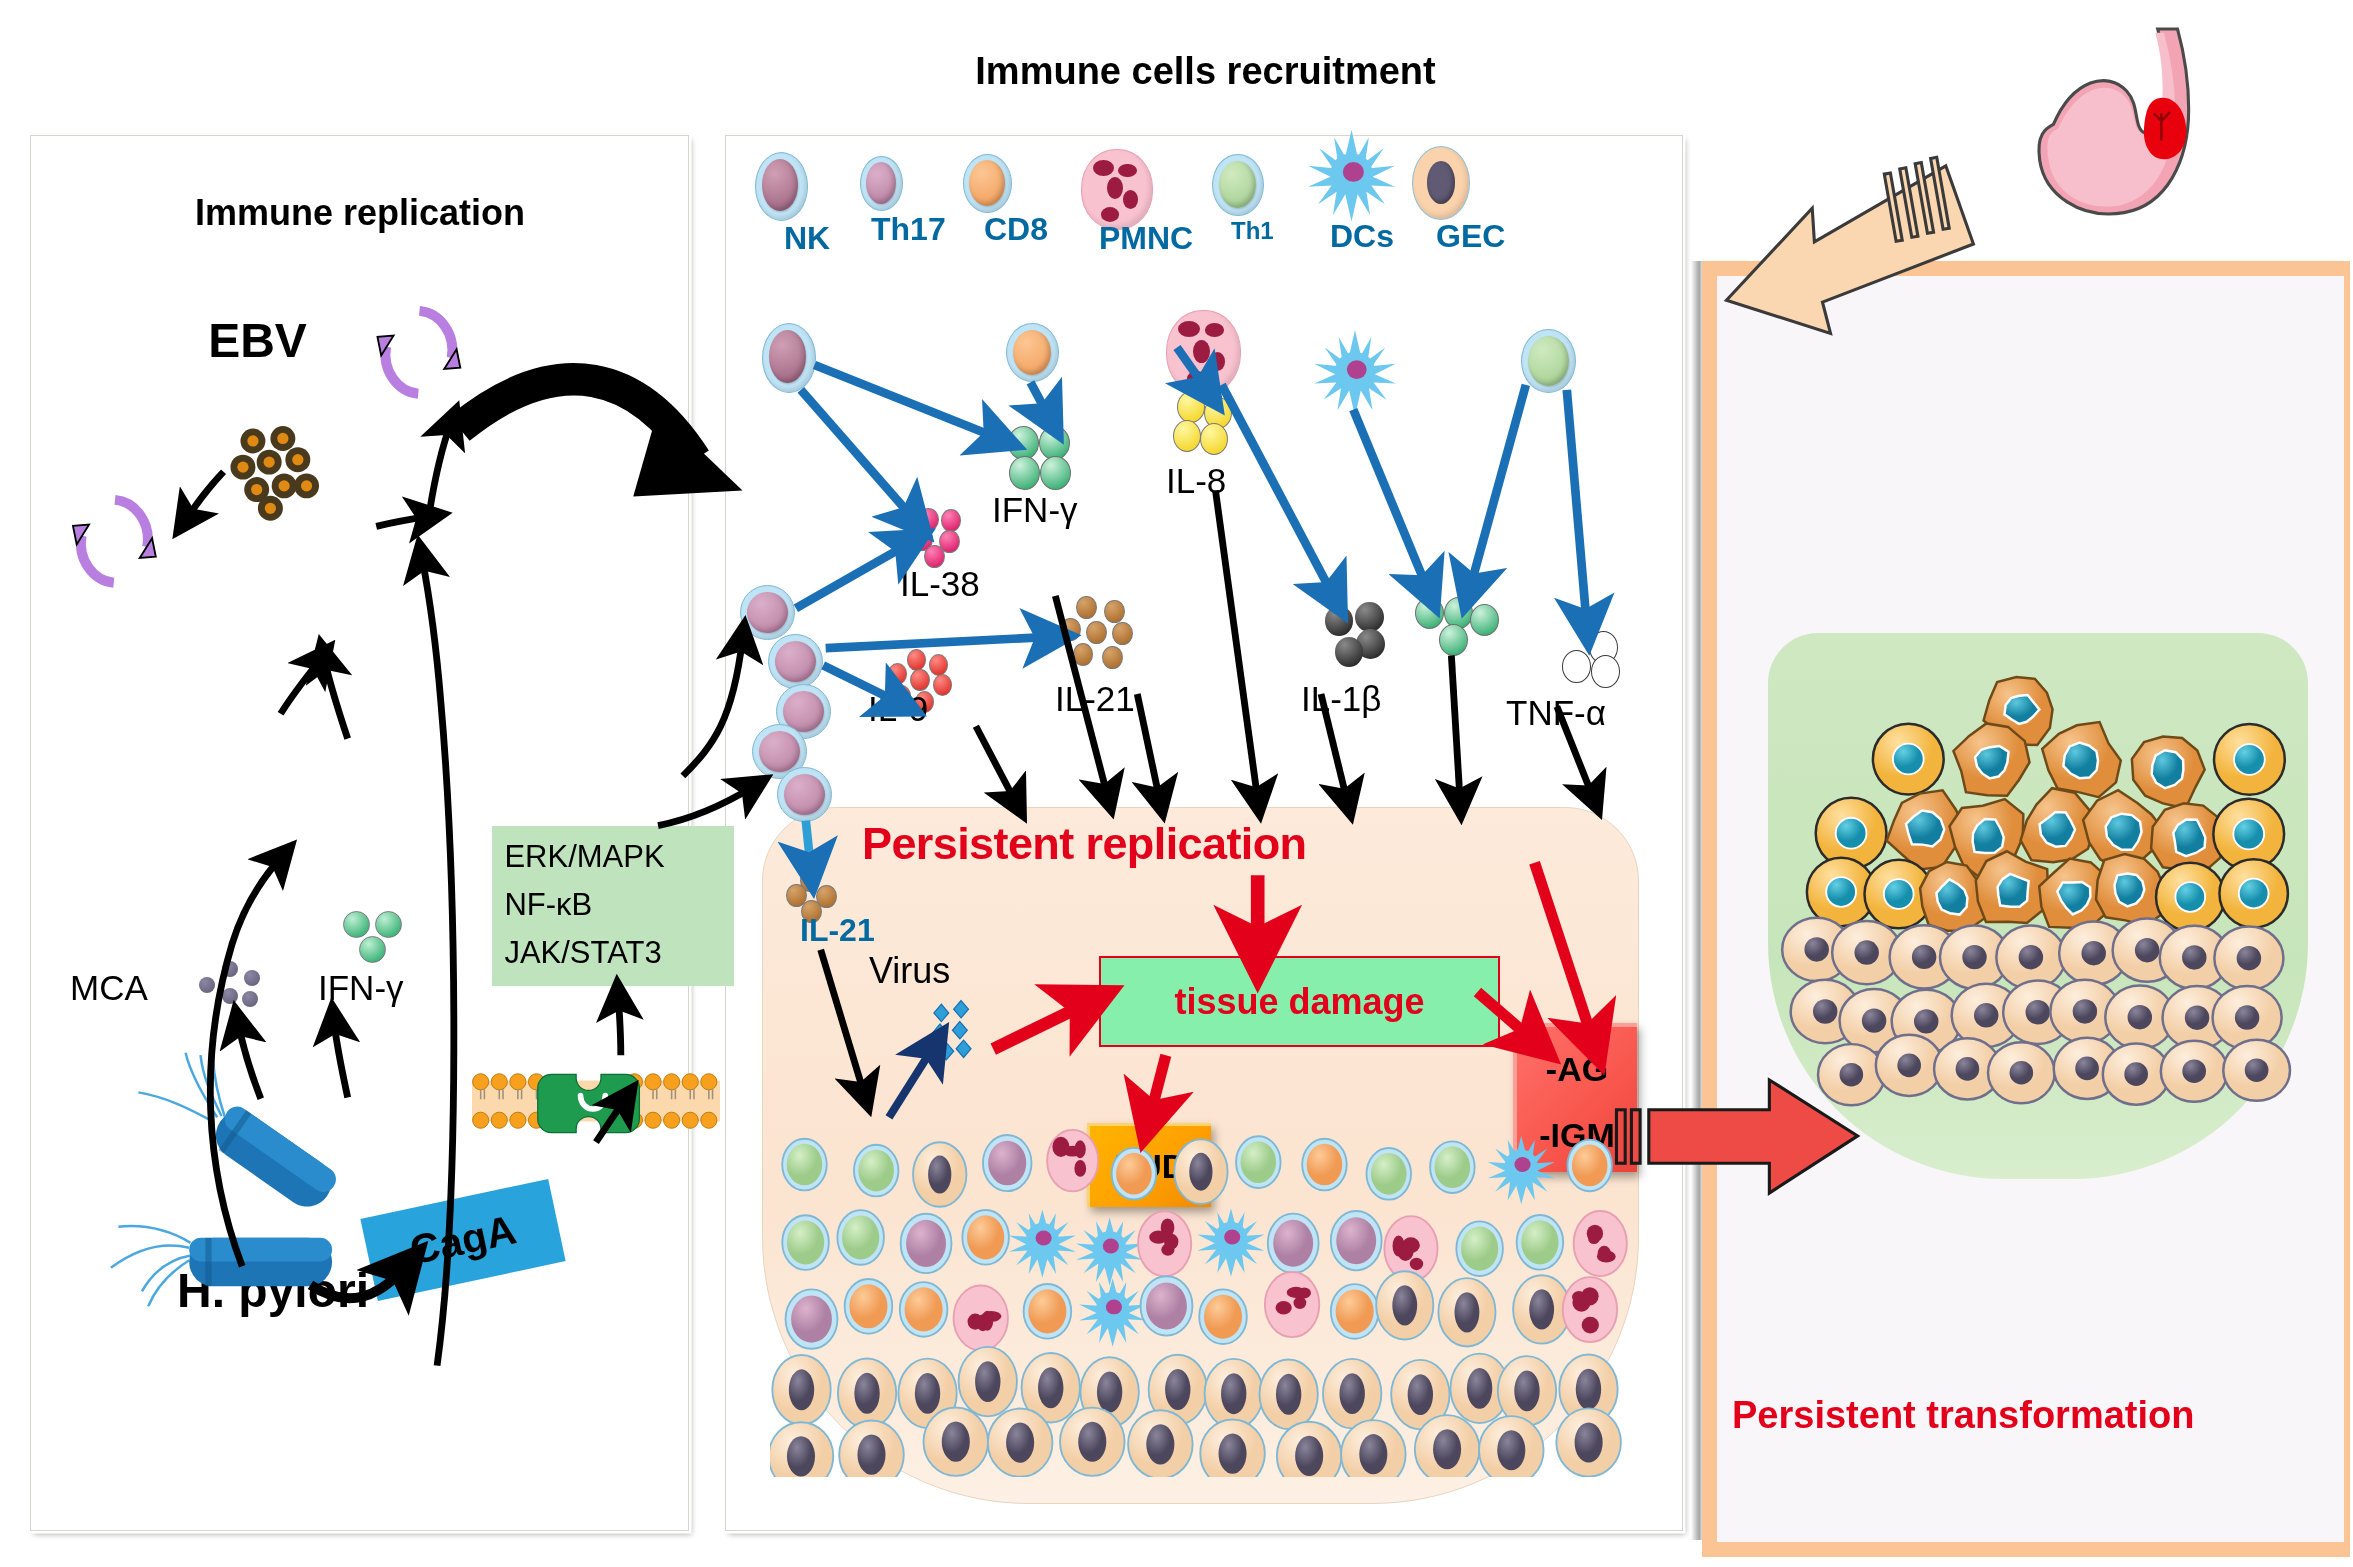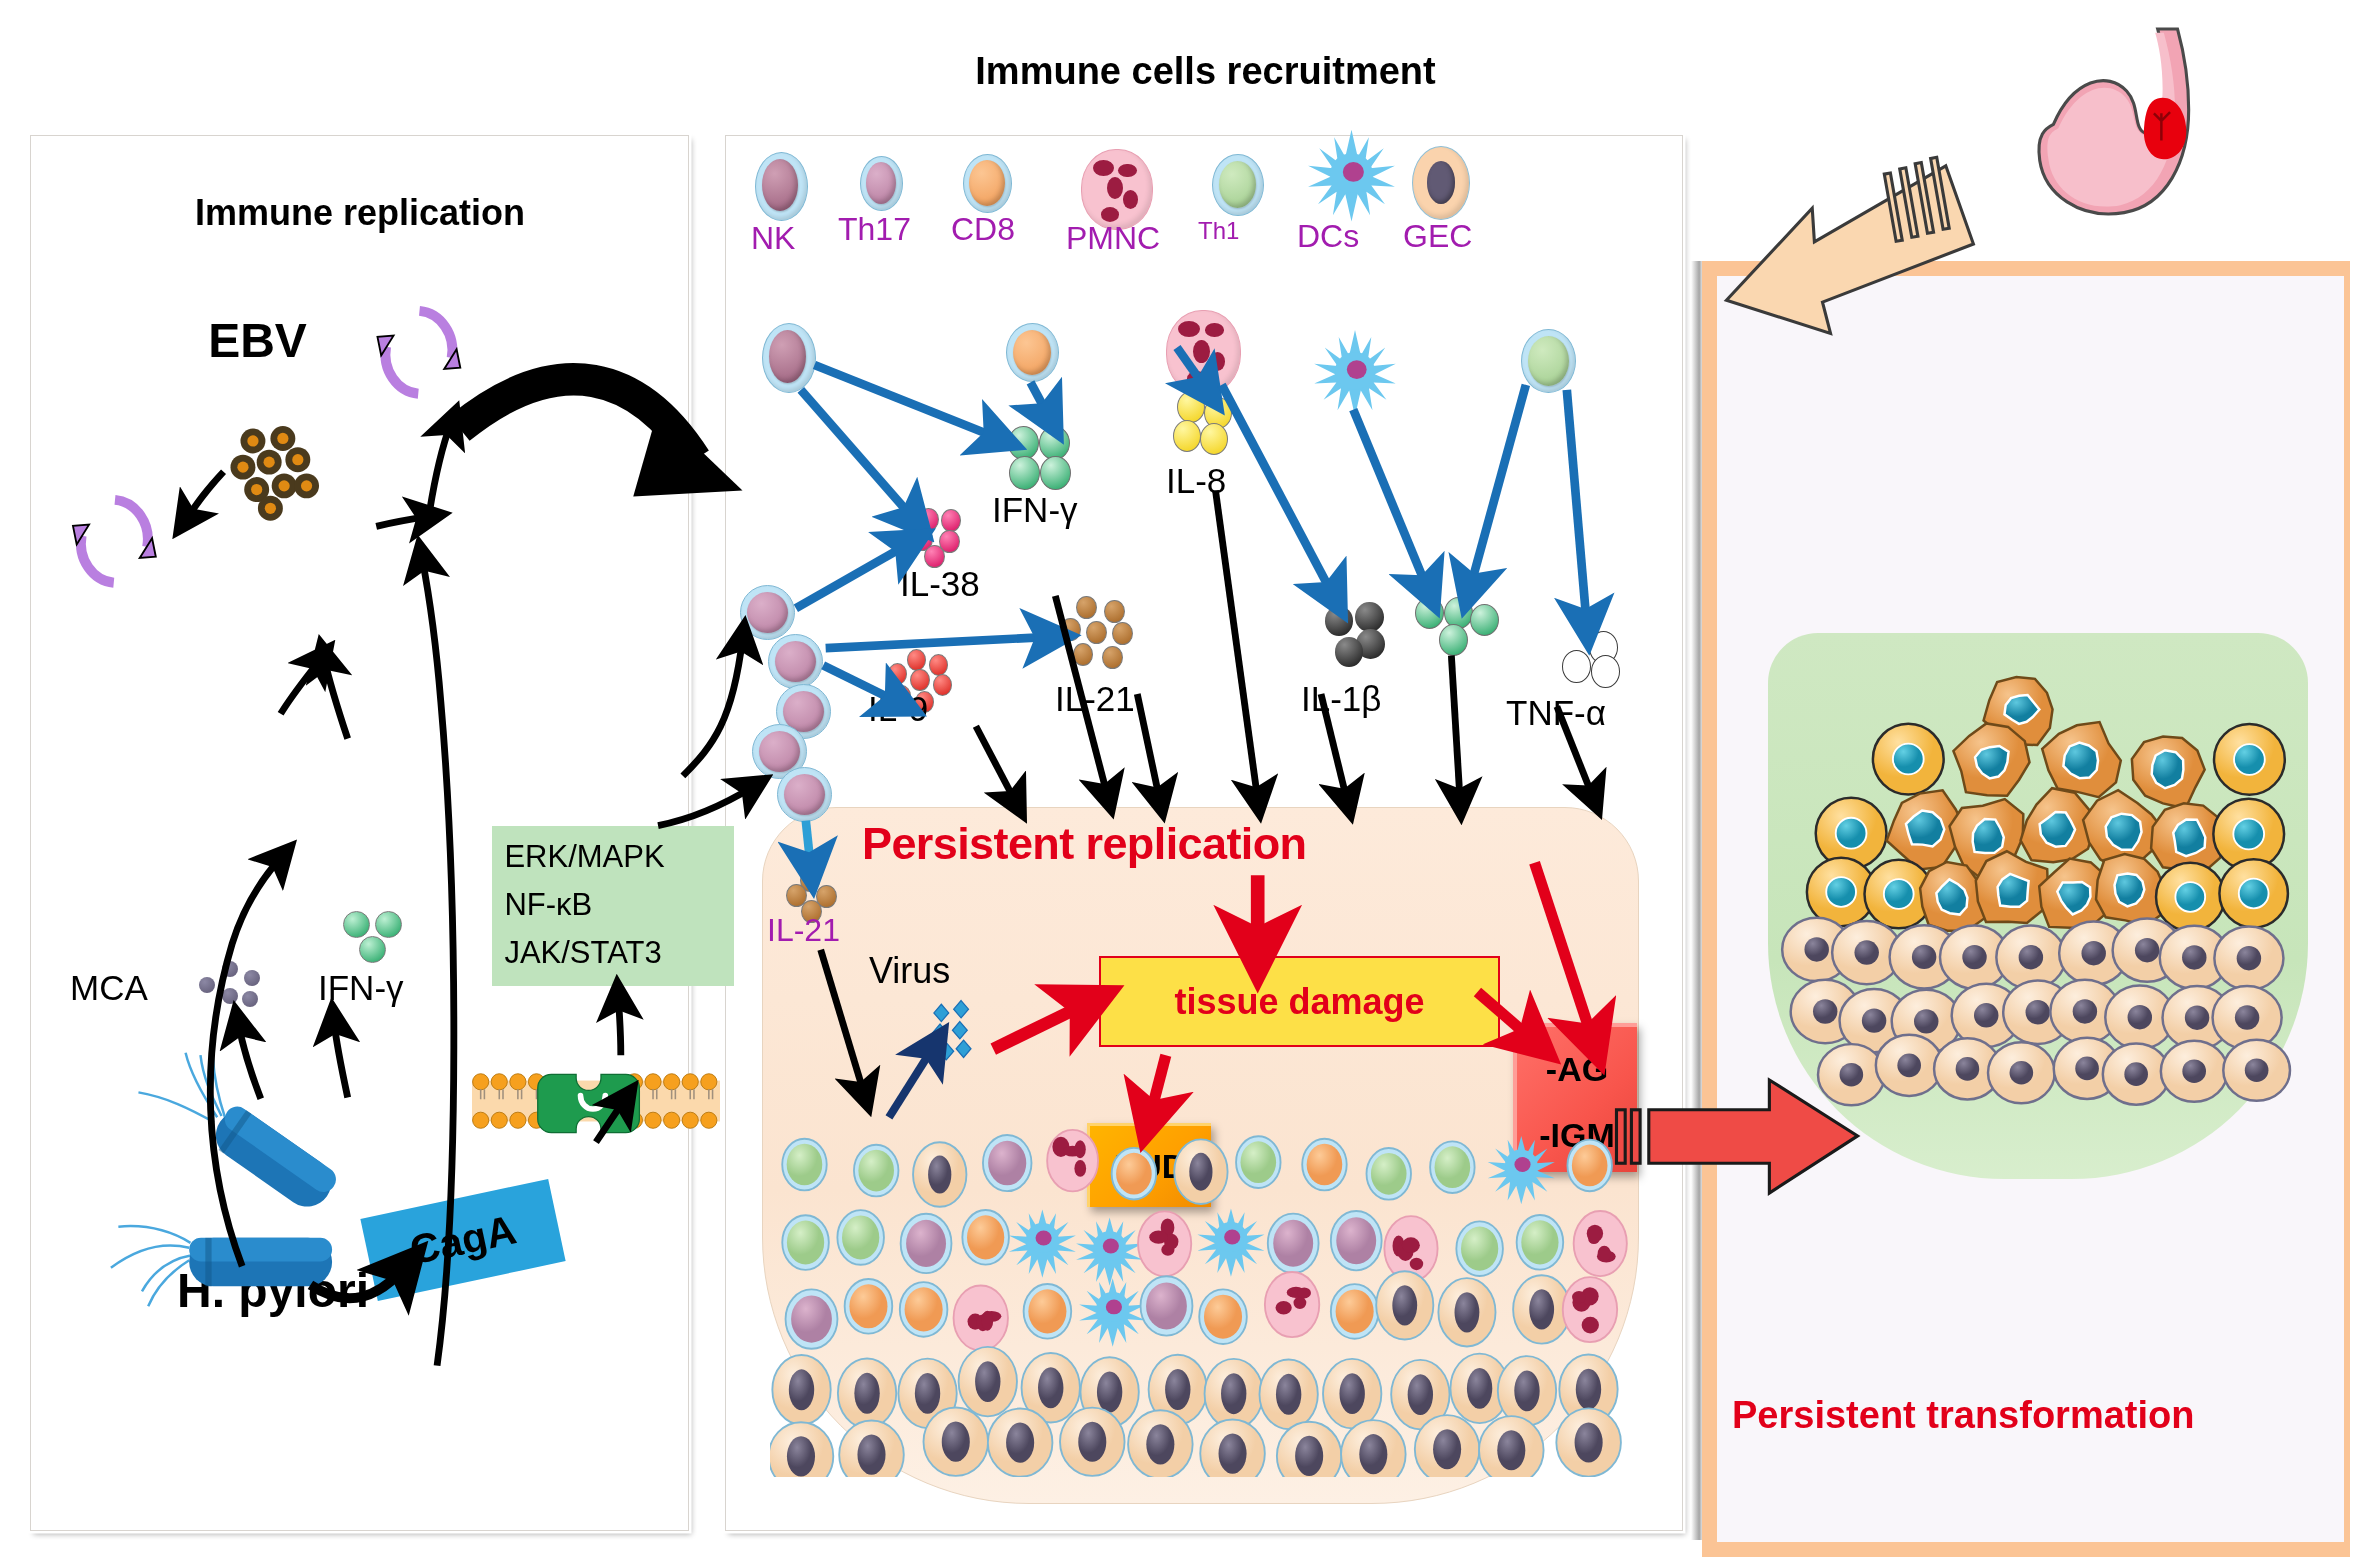--- a/index.html
+++ b/index.html
@@ -26,21 +26,21 @@
         font-size:36px;font-weight:bold;color:#000;}
   #label-ebv{left:155px;top:313px;width:205px;text-align:center;
         font-size:48px;font-weight:bold;color:#000;}
   #label-hpylori{left:99px;top:1263px;width:348px;text-align:center;
         font-size:48px;font-weight:bold;color:#000;}
   #label-malignant{left:1732px;top:1394px;width:608px;text-align:left;
         font-size:38px;font-weight:bold;color:#e2001a;}
 
   
   .lbl{font-size:30px;color:#000;white-space:nowrap;}
-  .lbl-b{font-size:30px;color:#a21caf;font-weight:normal;white-space:nowrap;}
+  .lbl-b{font-size:30px;color:#0369a1;font-weight:bold;white-space:nowrap;margin-left:33px;}
 
   
   .cell{position:absolute;border-radius:50%;}
   
   .cellA{background:#bfe4f6;border:1.2px solid #7fb8d4;
          box-shadow:inset -1.9px -2.5px 4.3px rgba(0,0,0,.12);}
   .cellA .nuc{position:absolute;border-radius:50%;
          box-shadow:inset -2.5px -3.1px 5.6px rgba(0,0,0,.20), 0.6px 1.2px 1.9px rgba(0,0,0,.18);}
   .pmnc{background:#f8c2cf;border:1.2px solid #e89fb2;border-radius:48%;
         box-shadow:inset -2.5px -3.1px 5.6px rgba(0,0,0,.10);position:absolute;overflow:hidden;}
@@ -56,21 +56,21 @@
 
   
   .dots{position:absolute;}
   .dots b{position:absolute;display:block;border-radius:50%;}
 
   
   #box-pathways{left:492px;top:826px;width:242px;height:160px;
       background:#bfe3bd;font-size:31px;color:#000;
       padding:7.4px 0 0 12.4px;box-sizing:border-box;line-height:48px;}
   #box-tissue{left:1099px;top:956px;width:397px;height:87px;
-      background:#fde047;border:2.5px solid #e2001a;
+      background:#86efac;border:2.5px solid #e2001a;
       display:flex;align-items:center;justify-content:center;}
   #box-tissue span{font-size:36px;color:#e2001a;font-weight:bold;}
   #box-pud{left:1087px;top:1123px;width:121px;height:81px;
       background:linear-gradient(135deg,#ffb400 0%,#ffa000 55%,#f08a00 100%);
       border-top:3.7px solid #ffd36b;border-left:3.7px solid #ffd36b;
       display:flex;align-items:center;justify-content:center;
       box-shadow:4.3px 5px 8.7px rgba(0,0,0,.35);}
   #box-pud span{font-size:34px;font-weight:bold;color:#000;}
   #box-agigm{left:1513px;top:1023px;width:124px;height:149px;
       background:linear-gradient(135deg,#ff7068 0%,#f8554c 60%,#e8443b 100%);

